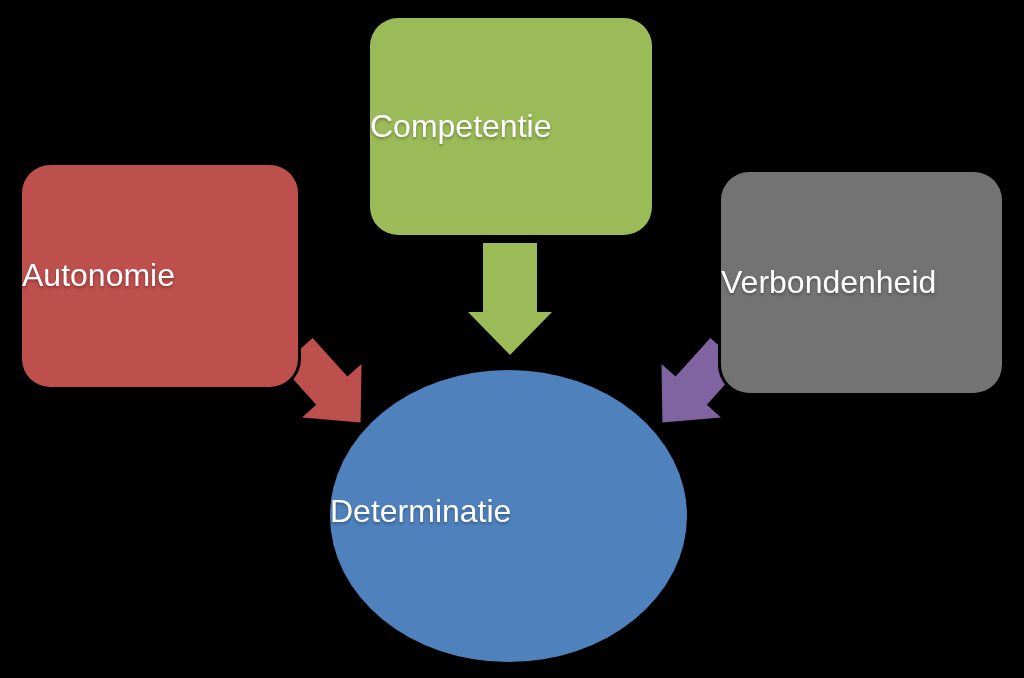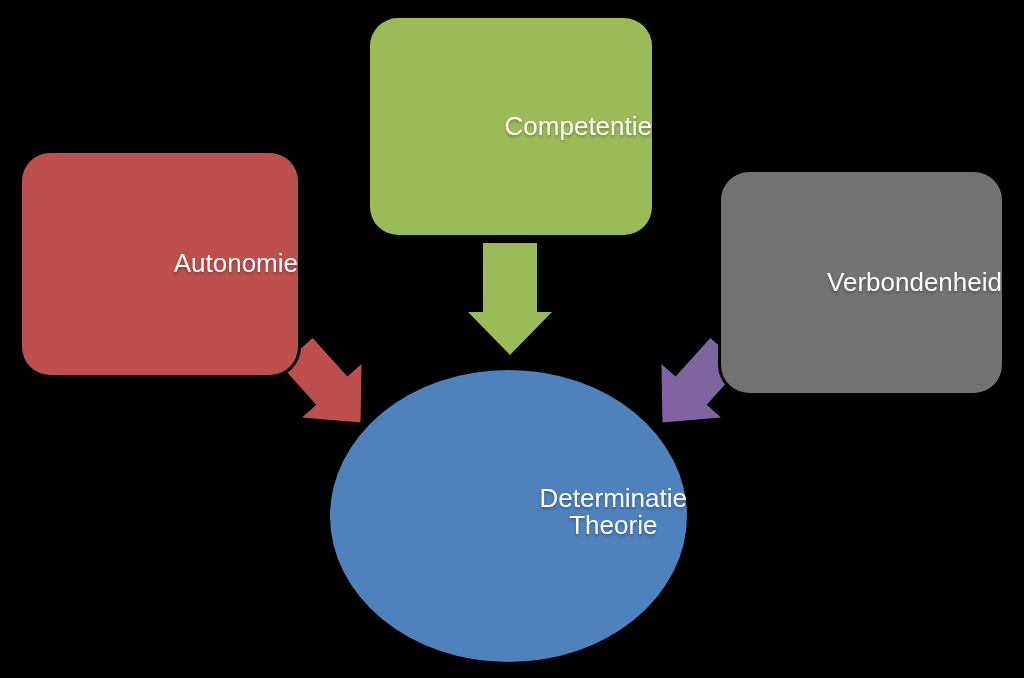--- a/index.html
+++ b/index.html
@@ -22,35 +22,35 @@
     left: 0;
     top: 0;
     width: 1024px;
     height: 678px;
     z-index: 1;
   }
   .node {
     position: absolute;
     display: flex;
     align-items: center;
-    justify-content: flex-end;
+    justify-content: flex-start;
     text-align: center;
     color: #ffffff;
-    font-size: 26px;
+    font-size: 32px;
     line-height: 1.05;
     z-index: 2;
     text-shadow: 0 2px 3px rgba(0,0,0,0.30);
   }
   .rounded-box {
     border-radius: 28px;
     
     box-shadow: 0 0 0 3px #000000;
   }
   .box-autonomie {
-    left: 22px;  top: 153px;  width: 276px; height: 222px;
+    left: 22px;  top: 165px;  width: 276px; height: 222px;
     background: #bd4f4d;
   }
   .box-competentie {
     left: 370px; top: 18px;   width: 282px; height: 217px;
     background: #9bbb59;
   }
   .box-verbondenheid {
     left: 721px; top: 172px;  width: 281px; height: 221px;
     background: #737373;
   }
@@ -87,17 +87,16 @@
     <span>Competentie</span>
   </div>
 
   <div class="node rounded-box box-verbondenheid">
     <span>Verbondenheid</span>
   </div>
 
   <div class="node ellipse-center">
     <div>
       <span class="line">Determinatie</span>
-      <span class="line">Theorie</span>
     </div>
   </div>
 
 </div>
 
 </body></html>

